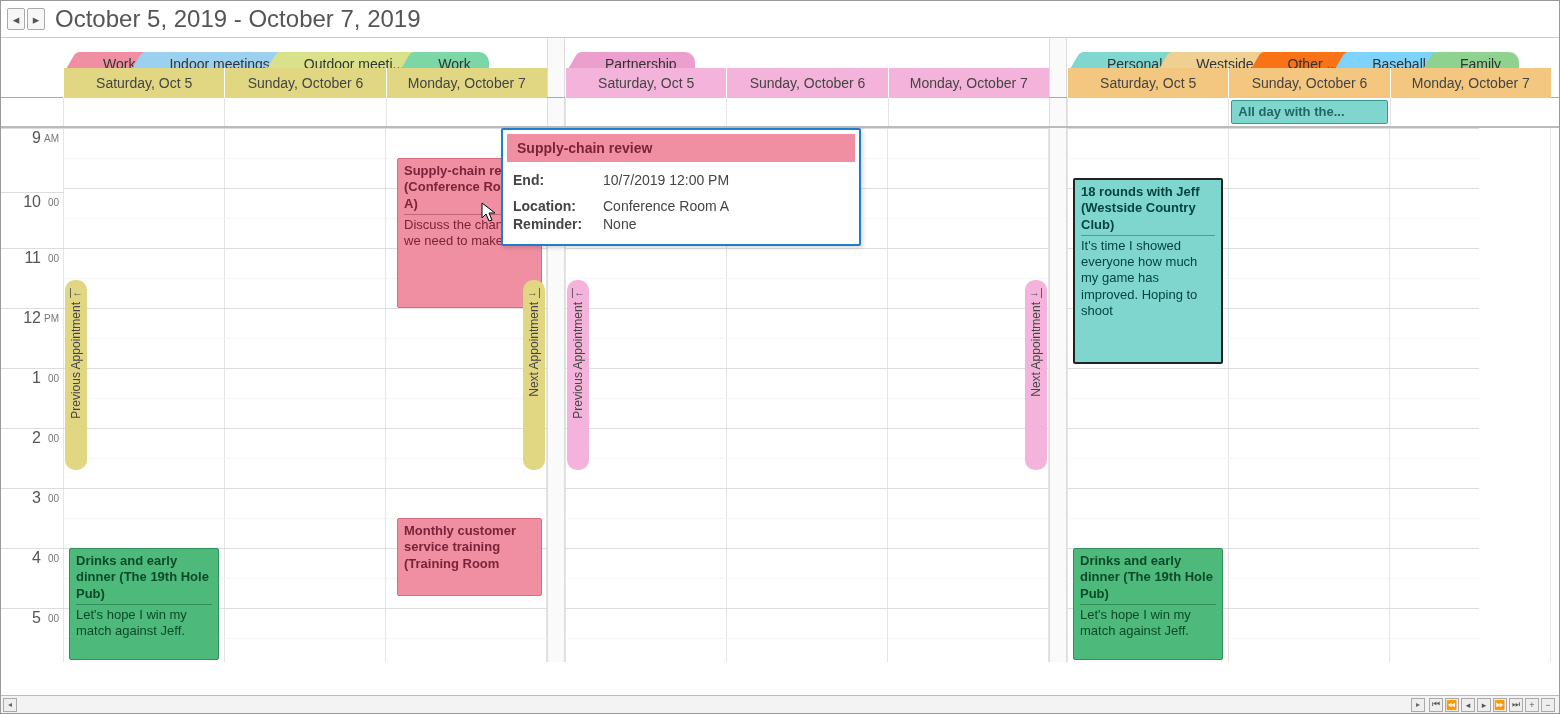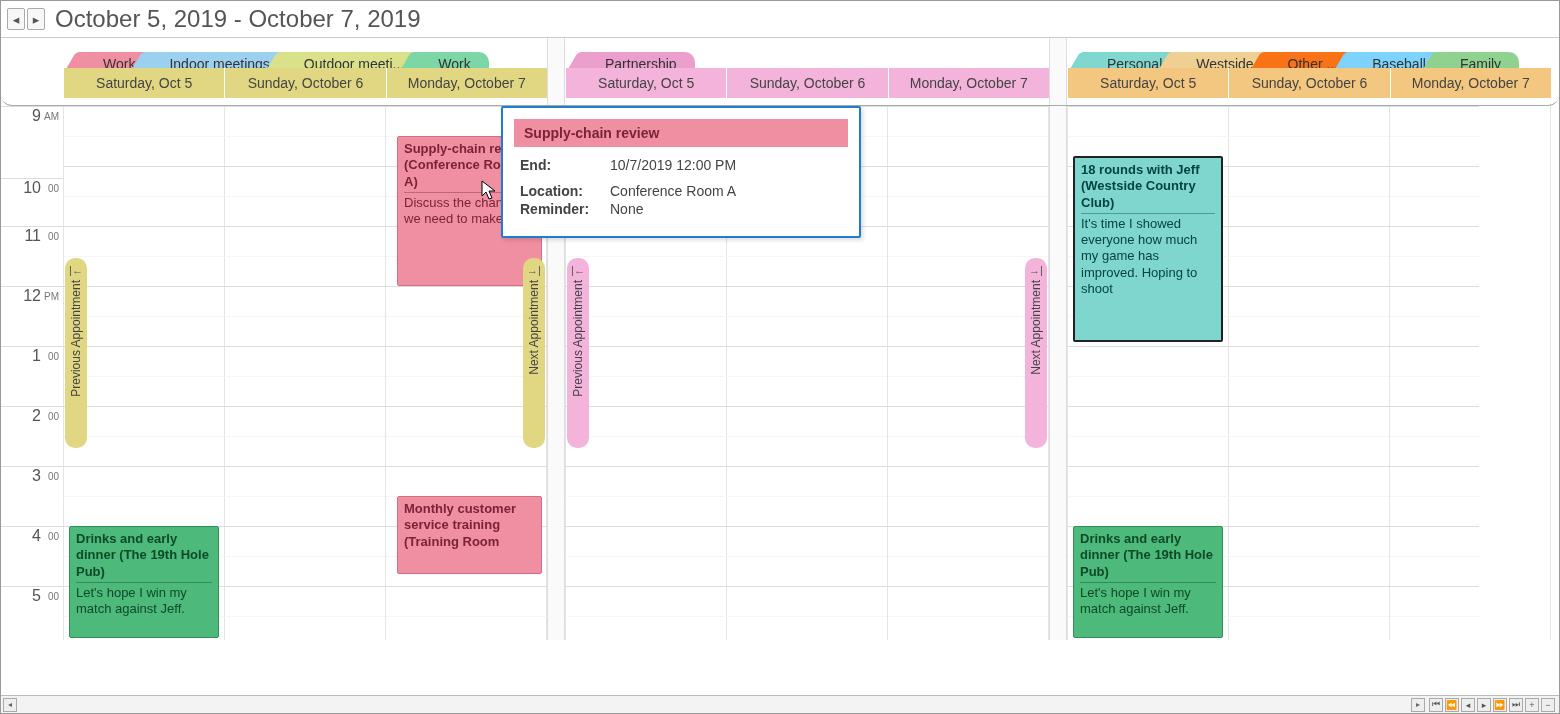--- a/index.html
+++ b/index.html
@@ -7,21 +7,21 @@
   .app { width: 1560px; height: 714px; border: 1px solid #999; position: relative; overflow: hidden; }
 
   
   .header { display: flex; align-items: center; padding: 4px 6px; gap: 6px; border-bottom: 1px solid #ccc; }
   .nav-btns { display: flex; gap: 2px; }
   .nav-btn { width: 18px; height: 22px; border: 1px solid #aaa; background: #f7f7f7; display: flex; align-items: center; justify-content: center; color: #555; cursor: pointer; border-radius: 2px; }
   .title { font-size: 24px; font-weight: 400; color: #555; margin-left: 4px; }
 
   
   .tabs-row { height: 30px; display: flex; position: relative; }
-  .date-row { height: 38px; display: flex; position: relative; border-bottom: 1px solid #aaa; border-radius: 11px; }
+  .date-row { height: 30px; display: flex; position: relative; border-bottom: 1px solid #aaa; }
   .allday-row { height: 30px; display: flex; position: relative; border-bottom: 2px solid #bbb; }
 
   .gutter { width: 62px; flex-shrink: 0; }
   .gap-col { width: 18px; flex-shrink: 0; border-left: 1px solid #ddd; border-right: 1px solid #ddd; background: #fafafa; }
 
   
   .tabs-group { display: flex; align-items: flex-end; height: 30px; overflow: hidden; }
   .tab { height: 16px; line-height: 24px; padding: 0 18px 16px 24px; font-size: 14px; position: relative; color: #333; cursor: pointer; border-top-right-radius: 10px; margin-right: -8px; }
   .tab::before { content: ""; position: absolute; left: -10px; top: 0; width: 20px; height: 24px; background: inherit; transform: skewX(-30deg); border-top-left-radius: 4px; }
   .tab.work    { background: #f08fa2; }
@@ -73,21 +73,21 @@
   
   .marker { position: absolute; width: 22px; height: 190px; border-radius: 10px; display: flex; flex-direction: column; align-items: center; justify-content: flex-start; padding: 6px 0; cursor: pointer; }
   .marker .arrow { font-size: 11px; color: #555; }
   .marker .rotlabel { writing-mode: vertical-rl; transform: rotate(180deg); font-size: 12px; color: #444; margin-top: 4px; }
   .marker.prev1 { background: #e1d782; }
   .marker.next1 { background: #e1d782; }
   .marker.prev2 { background: #f3b3da; }
   .marker.next2 { background: #f3b3da; }
 
   
-  .tooltip { position: absolute; background: #fff; border: 2px solid #1e7dcc; width: 360px; padding: 7px; z-index: 20; box-shadow: 2px 2px 4px rgba(0,0,0,0.15); border-radius: 2px; }
+  .tooltip { position: absolute; background: #fff; border: 2px solid #1e7dcc; width: 360px; padding: 0; z-index: 20; box-shadow: 2px 2px 4px rgba(0,0,0,0.15); border-radius: 2px; }
   .tooltip-header { background: #f08fa2; color: #7a2338; font-weight: bold; padding: 6px 10px; margin: 4px; font-size: 14px; }
   .tooltip-body { padding: 4px 10px 10px 10px; font-size: 14px; color: #444; }
   .tooltip-row { display: flex; margin: 2px 0; }
   .tooltip-row .k { font-weight: bold; width: 90px; }
   .tooltip-row .v { flex: 1; }
 
   .cursor { position: absolute; z-index: 25; pointer-events: none; font-size: 18px; }
 
   
   .bottom-bar { position: absolute; left: 0; right: 0; bottom: 0; height: 18px; background: #f3f3f3; border-top: 1px solid #bbb; display: flex; align-items: center; }
@@ -146,29 +146,51 @@
       <div class="date-cell">Monday, October 7</div>
     </div>
     <div class="gap-col"></div>
     <div class="date-group panel3" style="width:484px; flex-direction:row;">
       <div class="date-cell">Saturday, Oct 5</div>
       <div class="date-cell">Sunday, October 6</div>
       <div class="date-cell">Monday, October 7</div>
     </div>
   </div>
 
+  <div class="allday-row">
+    <div class="gutter"></div>
+    <div style="width:484px; display:flex;">
+      <div class="allday-cell"></div>
+      <div class="allday-cell"></div>
+      <div class="allday-cell"></div>
+    </div>
+    <div class="gap-col"></div>
+    <div style="width:484px; display:flex;">
+      <div class="allday-cell"></div>
+      <div class="allday-cell"></div>
+      <div class="allday-cell"></div>
+    </div>
+    <div class="gap-col"></div>
+    <div style="width:484px; display:flex;">
+      <div class="allday-cell"></div>
+      <div class="allday-cell">
+        <div class="allday-event">All day with the...</div>
+      </div>
+      <div class="allday-cell"></div>
+    </div>
+  </div>
 
   <div class="grid-area">
 
     <div class="time-gutter">
       <div class="time-slot" style="top:0px;">
           <span class="time-label">9</span>
           <span class="time-ampm">AM</span>
         </div>
-      <div class="time-slot" style="top:72px;">
+      <div class="time-slot" style="top:64px;">
           <span class="time-label">10</span>
           <span class="time-ampm">00</span>
         </div>
       <div class="time-slot" style="top:120px;">
           <span class="time-label">11</span>
           <span class="time-ampm">00</span>
         </div>
       <div class="time-slot" style="top:180px;">
           <span class="time-label">12</span>
           <span class="time-ampm">PM</span>

